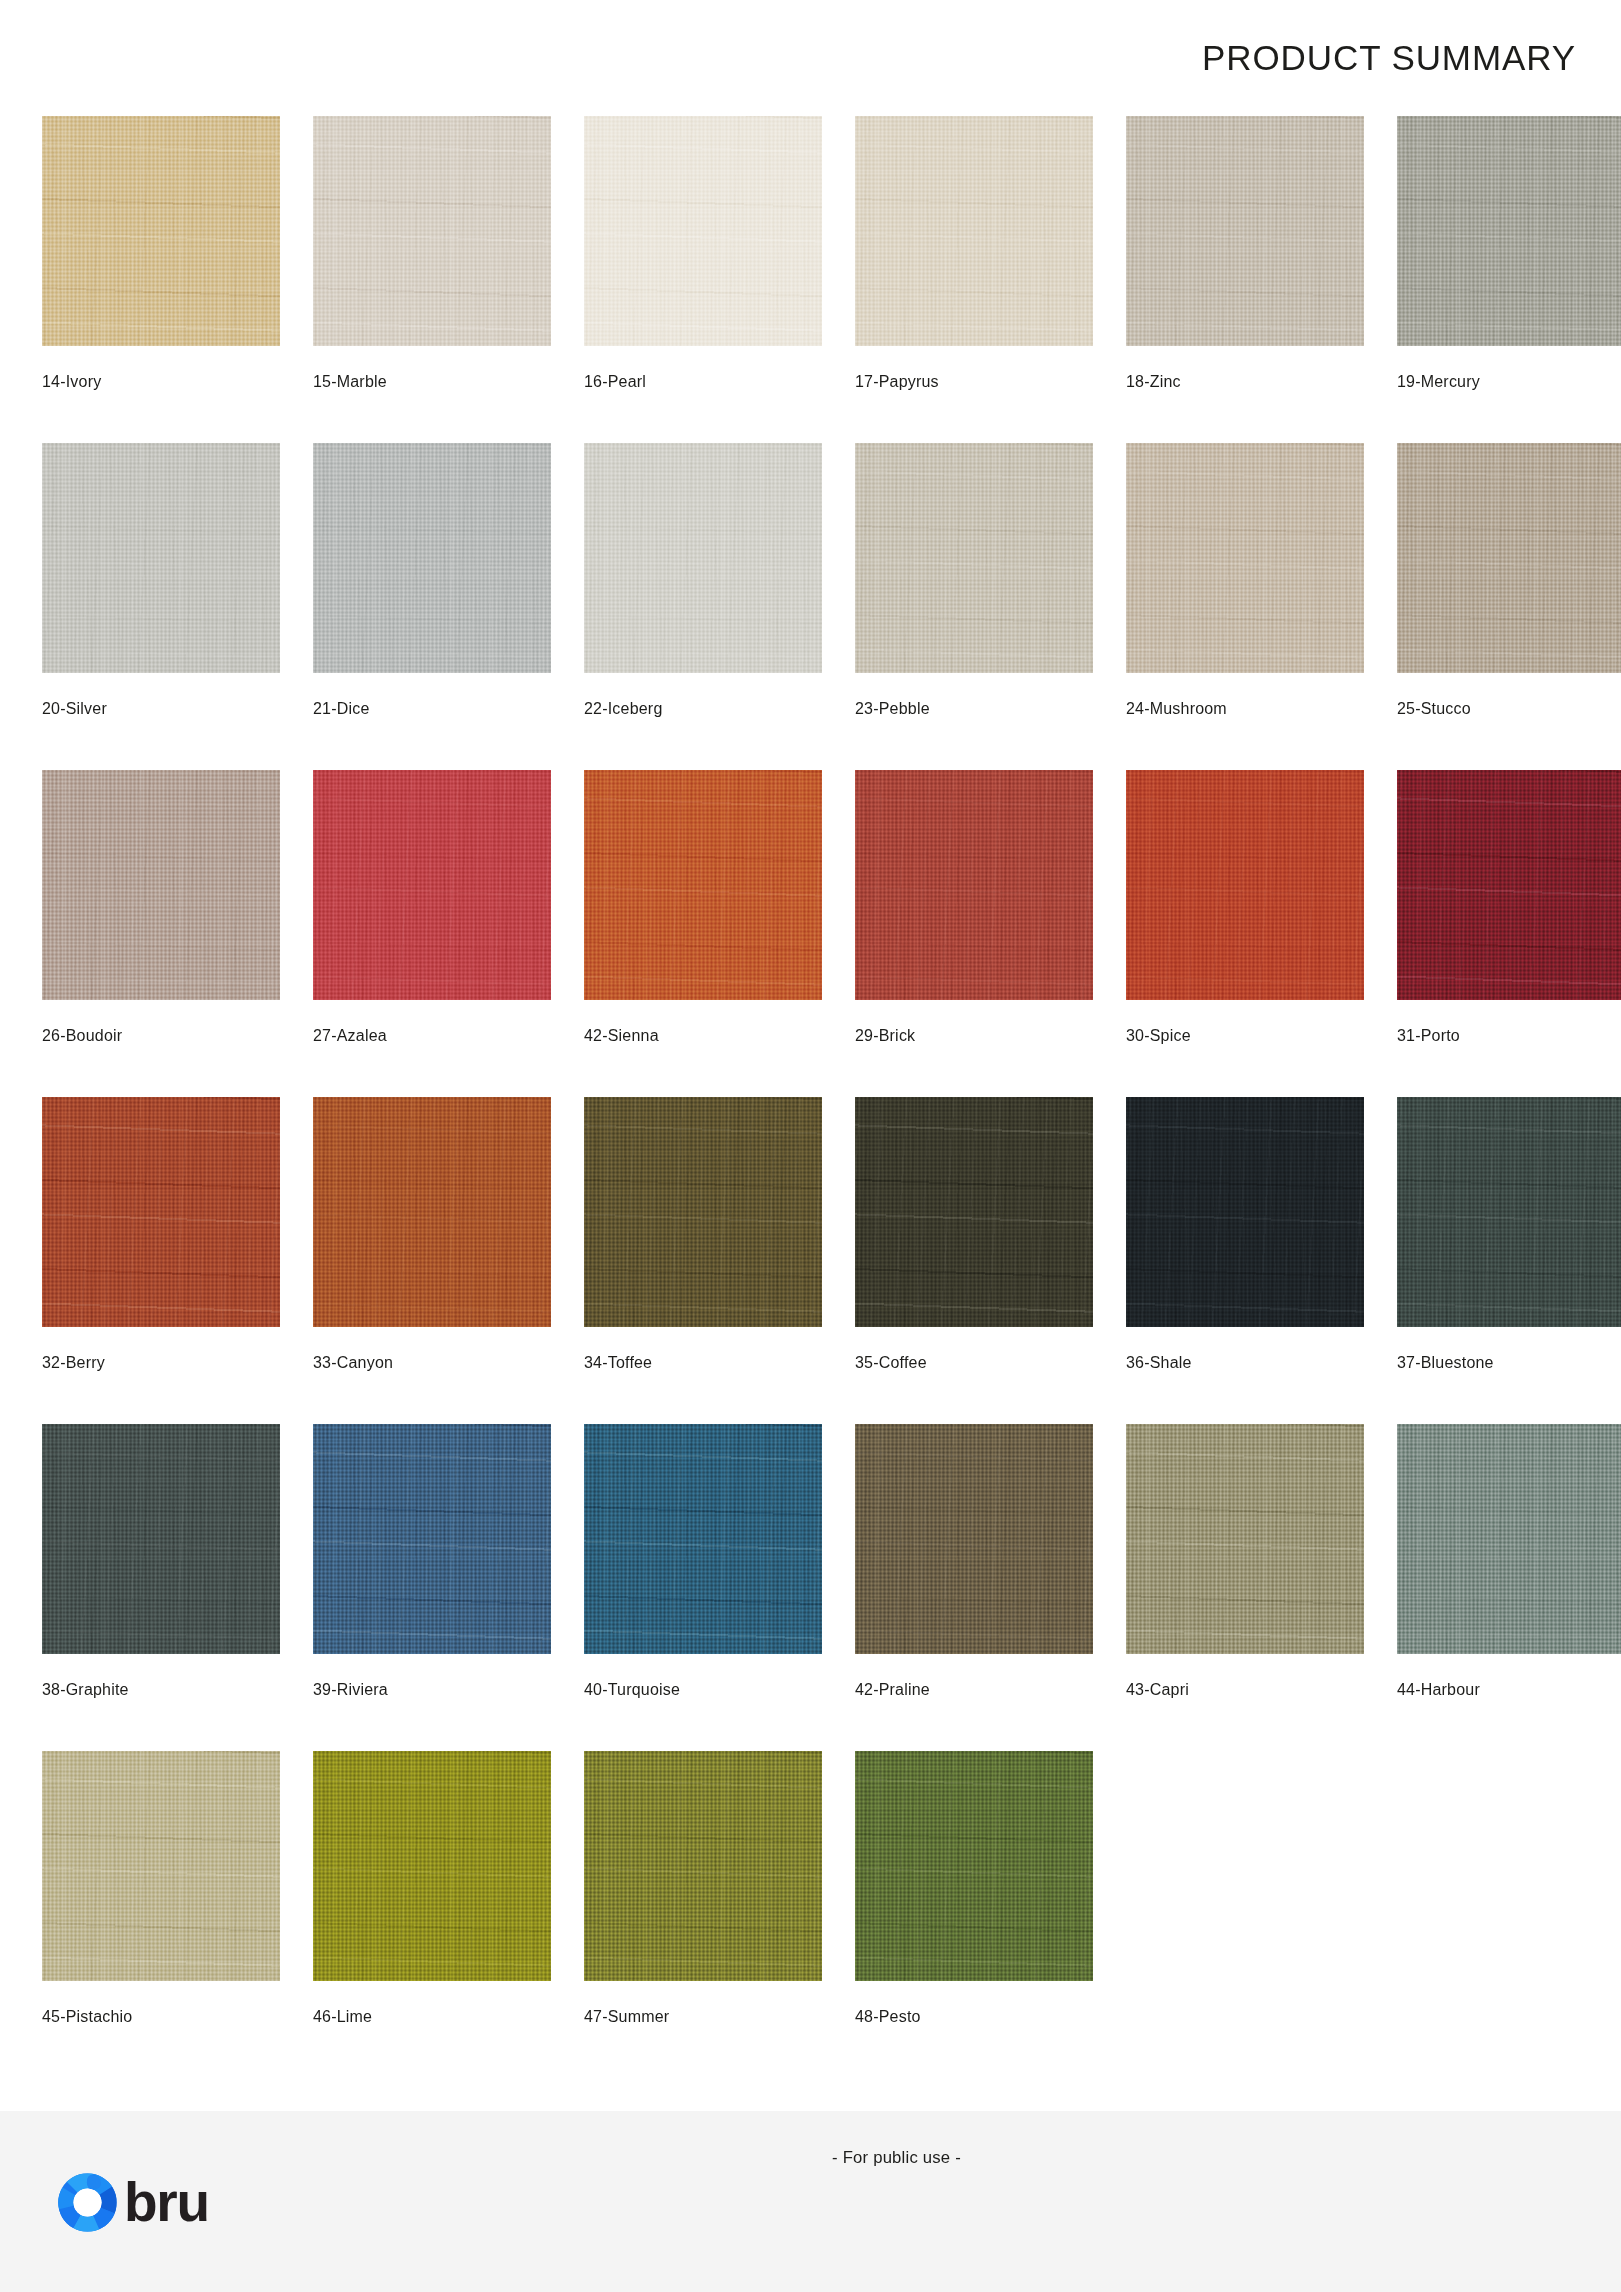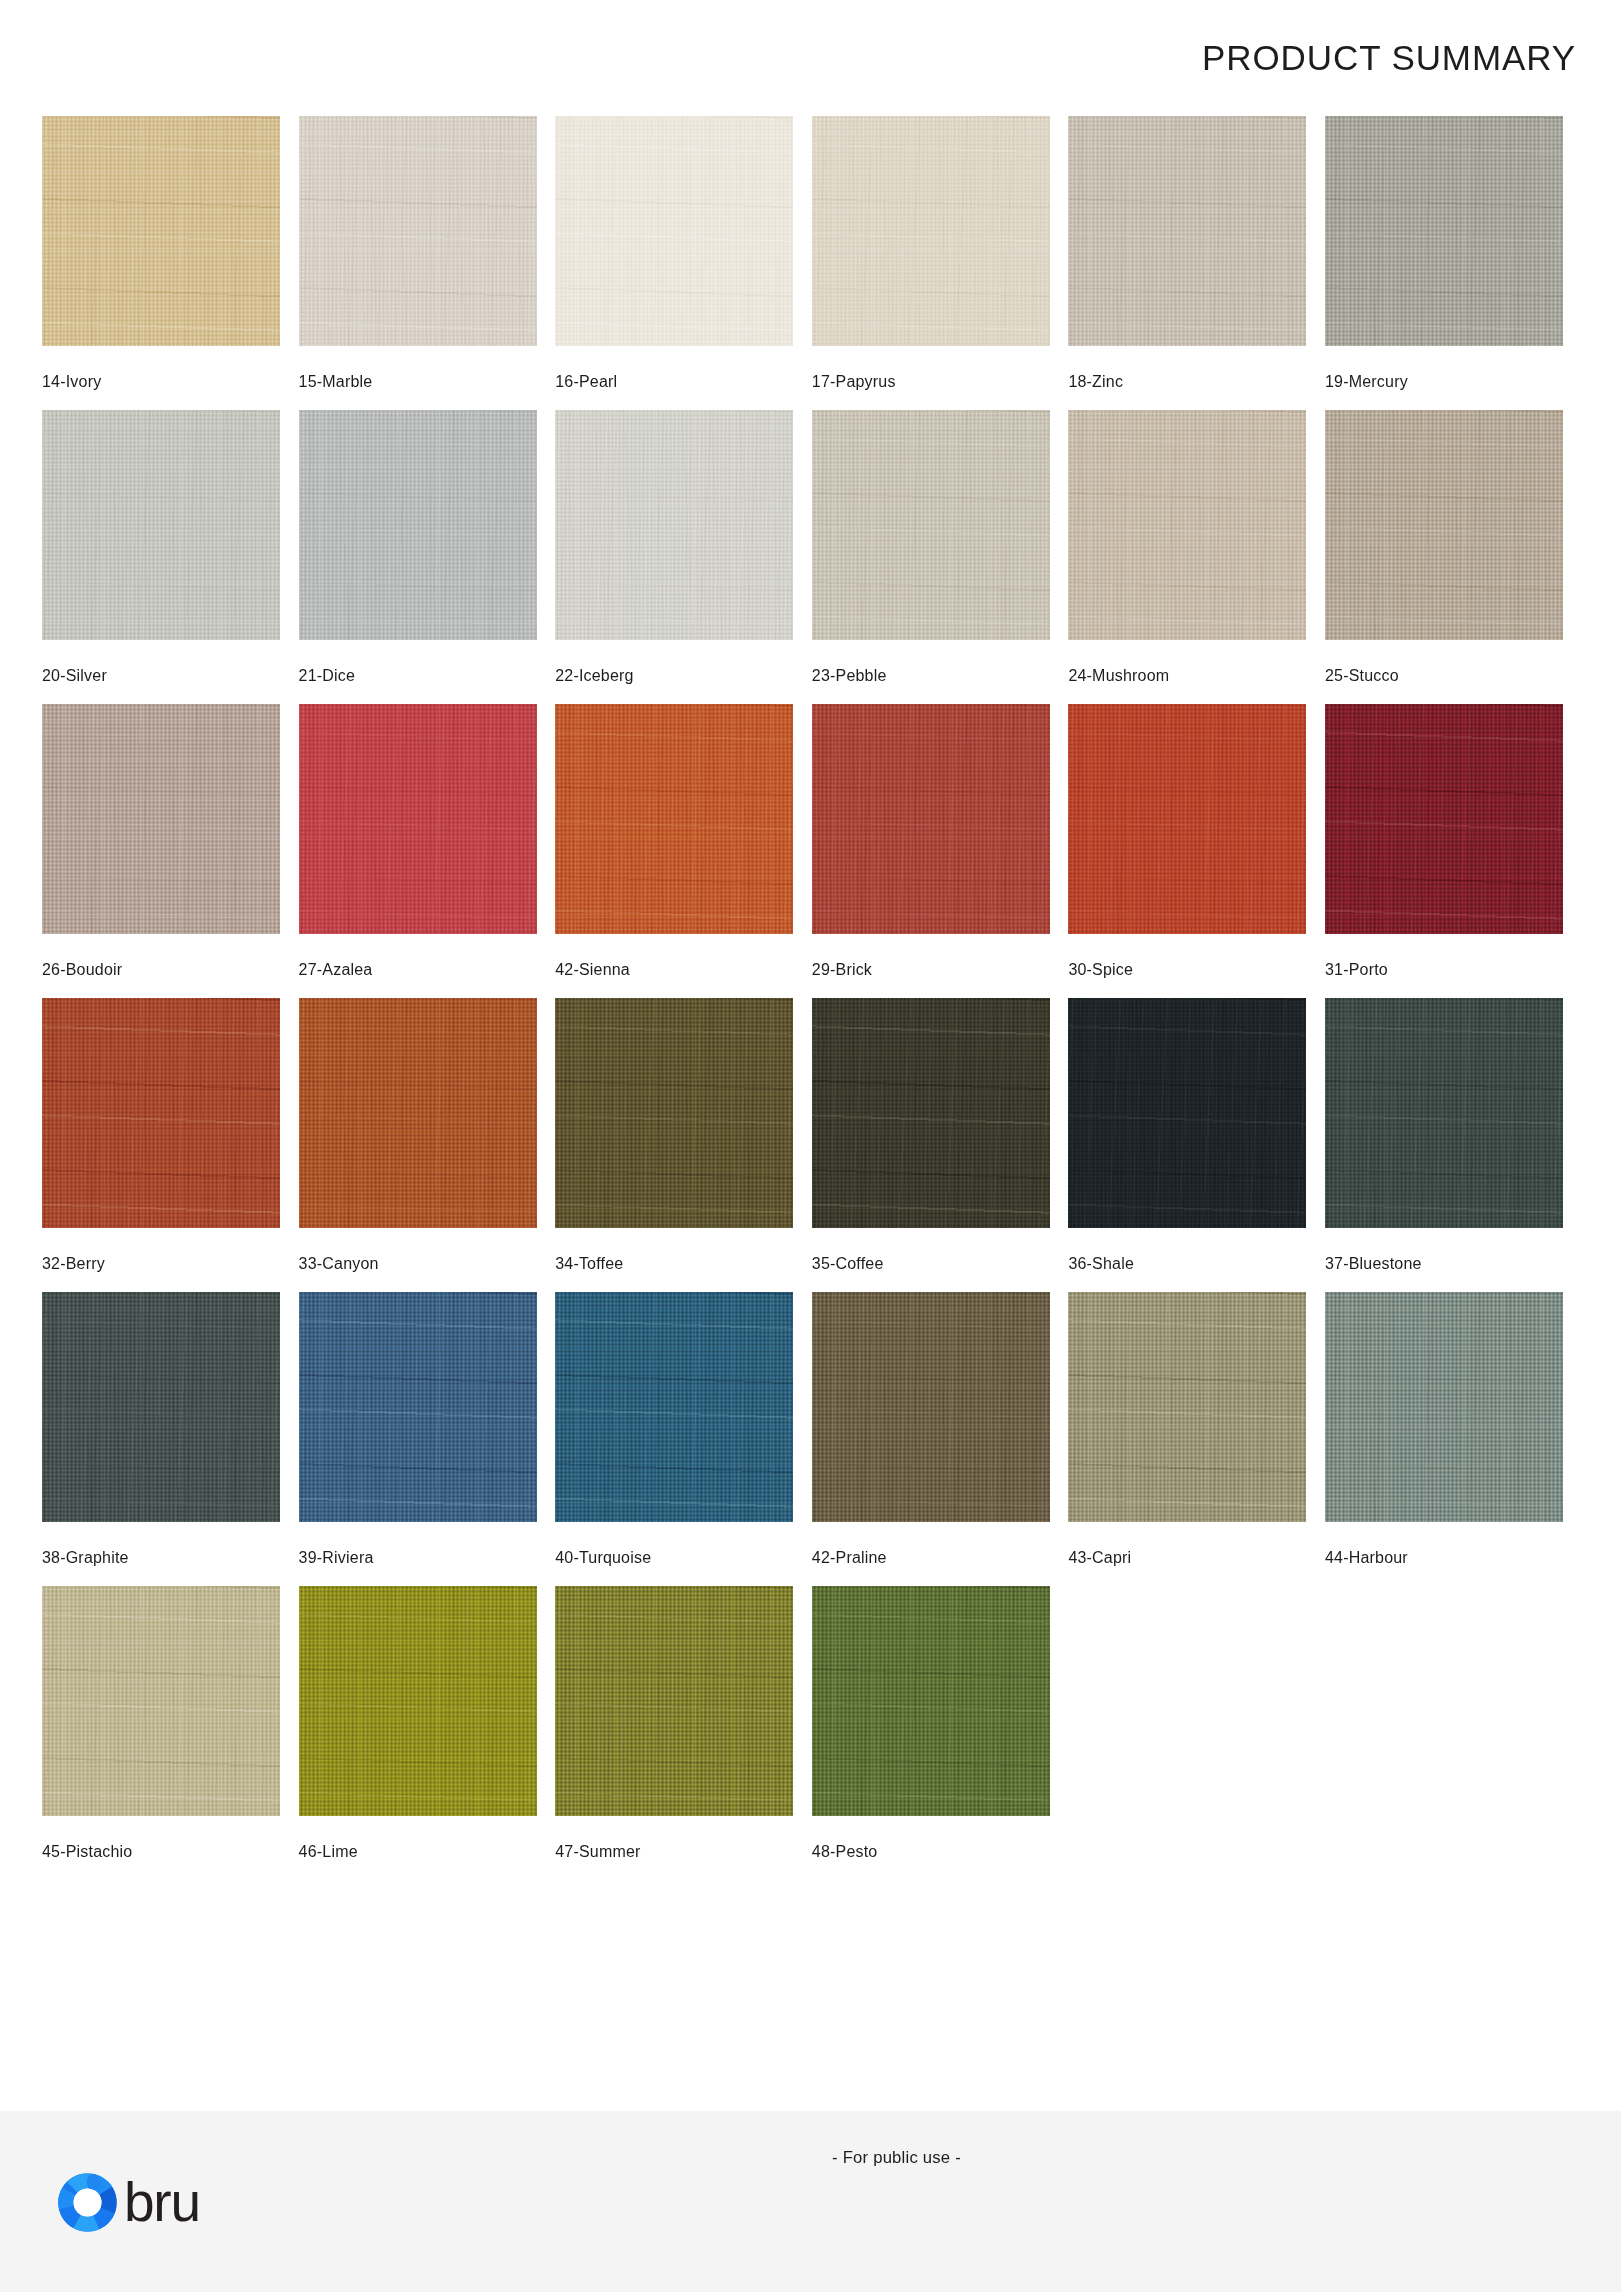--- a/index.html
+++ b/index.html
@@ -35,20 +35,21 @@
 
   
   .swatch-grid {
     padding: 0 0 0 42px;
     display: grid;
     grid-template-columns: repeat(6, 238px);
     column-gap: 18.6px;
     row-gap: 0;
     width: 1498px;
     box-sizing: border-box;
+    gap: 33px;
   }
   .swatch-cell {
     width: 238px;
     height: 294px;
     box-sizing: border-box;
   }
 
   .swatch-chip {
     width: 238px;
     height: 230px;
@@ -138,21 +139,21 @@
     align-items: center;
     margin-left: 57px;
   }
   .logo-mark {
     width: 61px;
     height: 61px;
     display: block;
   }
   .logo-word {
     font-size: 55px;
-    font-weight: 400;
+    font-weight: 700;
     letter-spacing: -1.2px;
     color: #231f20;
     margin-left: 5.9px;
     line-height: 1;
   }
   .footer-note {
     position: absolute;
     left: 0;
     top: 37px;
     width: 1621px;

